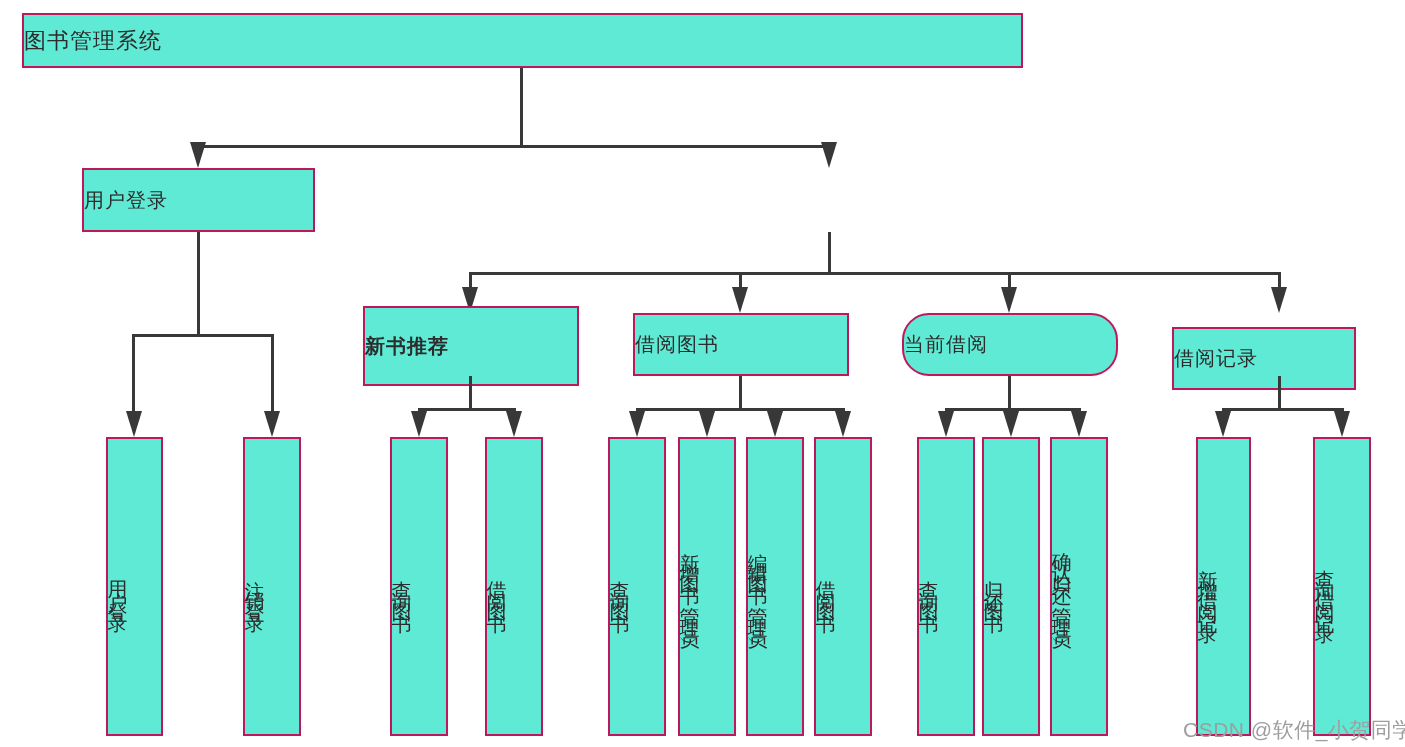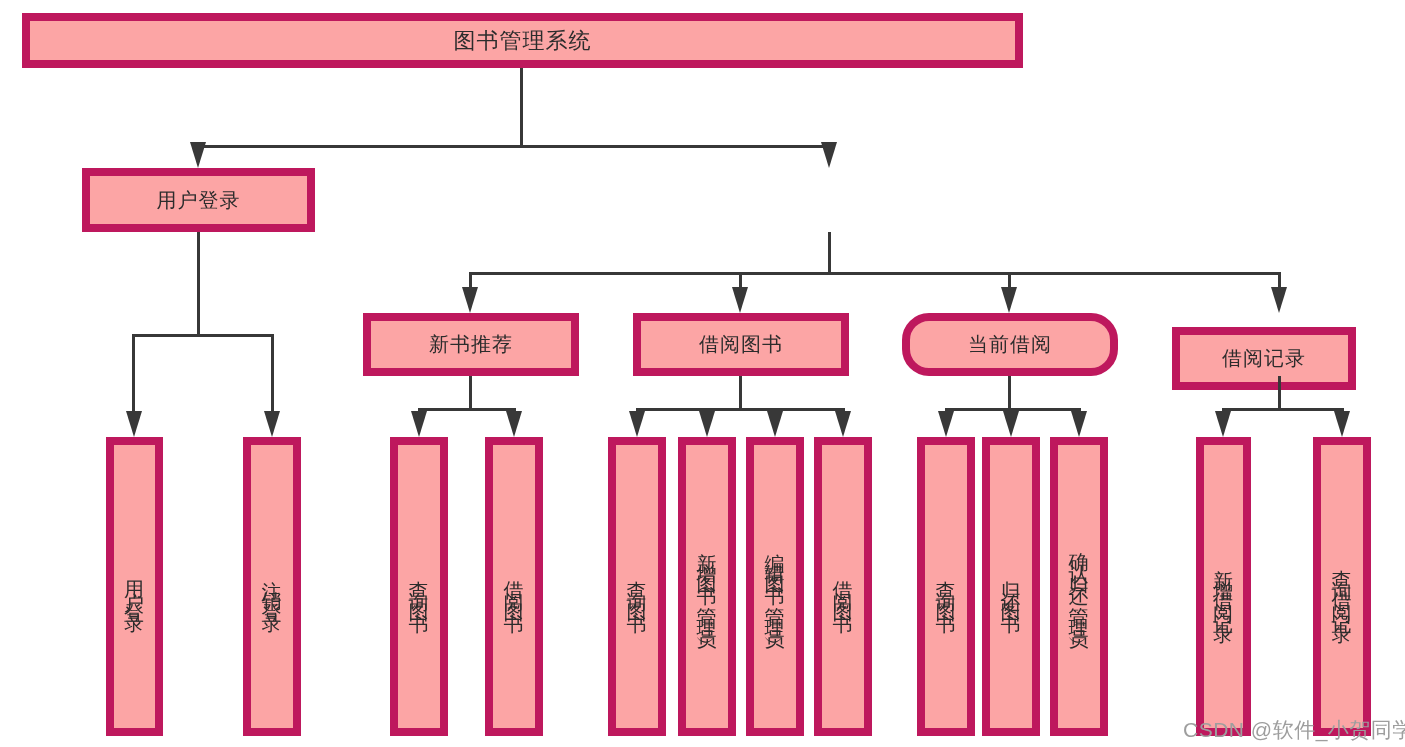--- a/index.html
+++ b/index.html
@@ -7,25 +7,25 @@
     position:relative;
     width:1405px;height:747px;
     background:#ffffff;
     font-family:"Liberation Sans","DejaVu Sans",sans-serif;
     color:#2c2c2c;
     overflow:hidden;
   }
   .box{
     position:absolute;
     box-sizing:border-box;
-    background:#fca5a5;
-    border:8px solid #be185d;
+    background:#5eead4;
+    border:2px solid #be185d;
     display:flex;
     align-items:center;
-    justify-content:center;
+    justify-content:flex-start;
   }
   .hlabel{
     font-size:20px;
     letter-spacing:1px;
     color:#2c2c2c;
     white-space:nowrap;
   }
   .root .hlabel{font-size:22px;}
   .vlabel{
     writing-mode:vertical-rl;
@@ -82,21 +82,21 @@
   <div class="hline" style="left:469px;top:272px;width:812px;"></div>
   <div class="vline" style="left:469px;top:272px;height:20px;"></div>
   <div class="vline" style="left:739px;top:272px;height:20px;"></div>
   <div class="vline" style="left:1008px;top:272px;height:20px;"></div>
   <div class="vline" style="left:1278px;top:272px;height:20px;"></div>
   <div class="arr" style="left:462px;top:287px;"></div>
   <div class="arr" style="left:732px;top:287px;"></div>
   <div class="arr" style="left:1001px;top:287px;"></div>
   <div class="arr" style="left:1271px;top:287px;"></div>
 
-  <div class="box" style="left:363px;top:313px;width:216px;height:63px;">
+  <div class="box" style="left:363px;top:306px;width:216px;height:80px;font-weight:bold;">
     <span class="hlabel">新书推荐</span>
   </div>
   <div class="box" style="left:633px;top:313px;width:216px;height:63px;">
     <span class="hlabel">借阅图书</span>
   </div>
   <div class="box" style="left:902px;top:313px;width:216px;height:63px;border-radius:27px;">
     <span class="hlabel">当前借阅</span>
   </div>
   <div class="box" style="left:1172px;top:327px;width:184px;height:63px;">
     <span class="hlabel">借阅记录</span>

